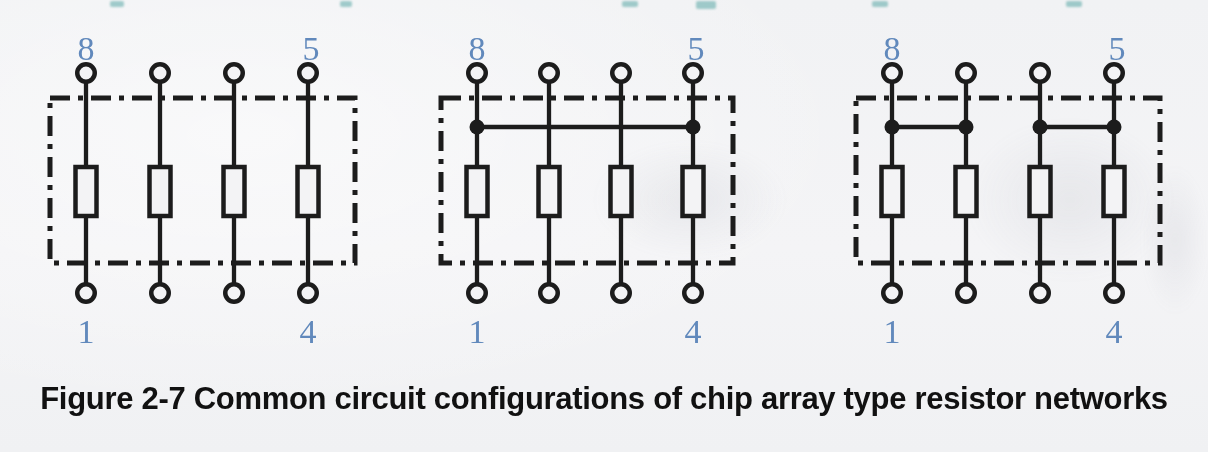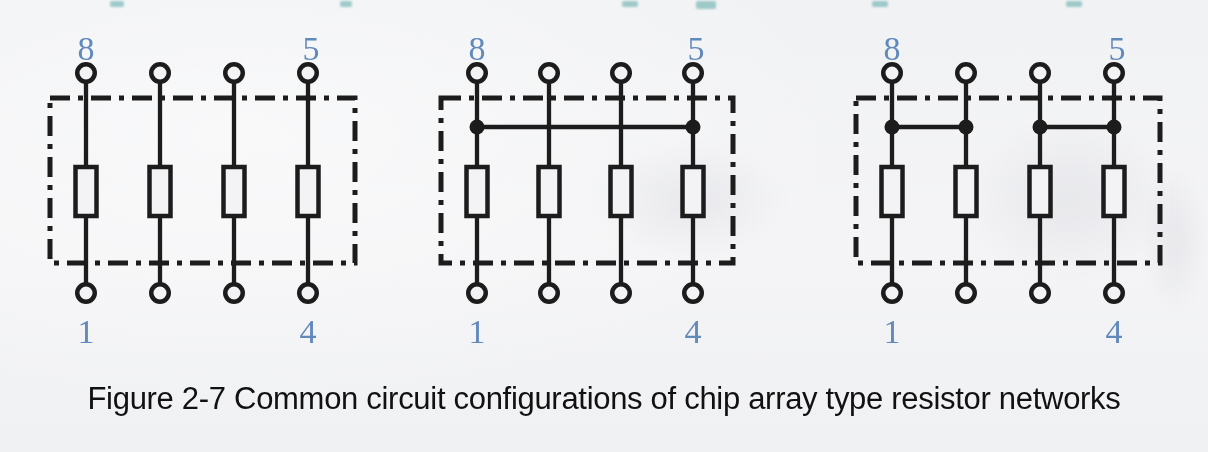--- a/index.html
+++ b/index.html
@@ -13,21 +13,21 @@
     overflow: hidden;
     font-family: "Liberation Sans", sans-serif;
   }
   .diagram { position: absolute; top: 20px; }
   .caption {
     position: absolute;
     left: 0; right: 0;
     top: 381px;
     text-align: center;
     font-family: "Liberation Sans", sans-serif;
-    font-weight: normal;
+    font-weight: bold;
     font-size: 31px;
     letter-spacing: -0.3px;
     color: #111111;
   }
   
   .artifact { position: absolute; pointer-events: none; }
   .teal-mark {
     height: 6px; border-radius: 2px;
     background: rgba(55, 150, 148, 0.45);
     filter: blur(1.2px);

